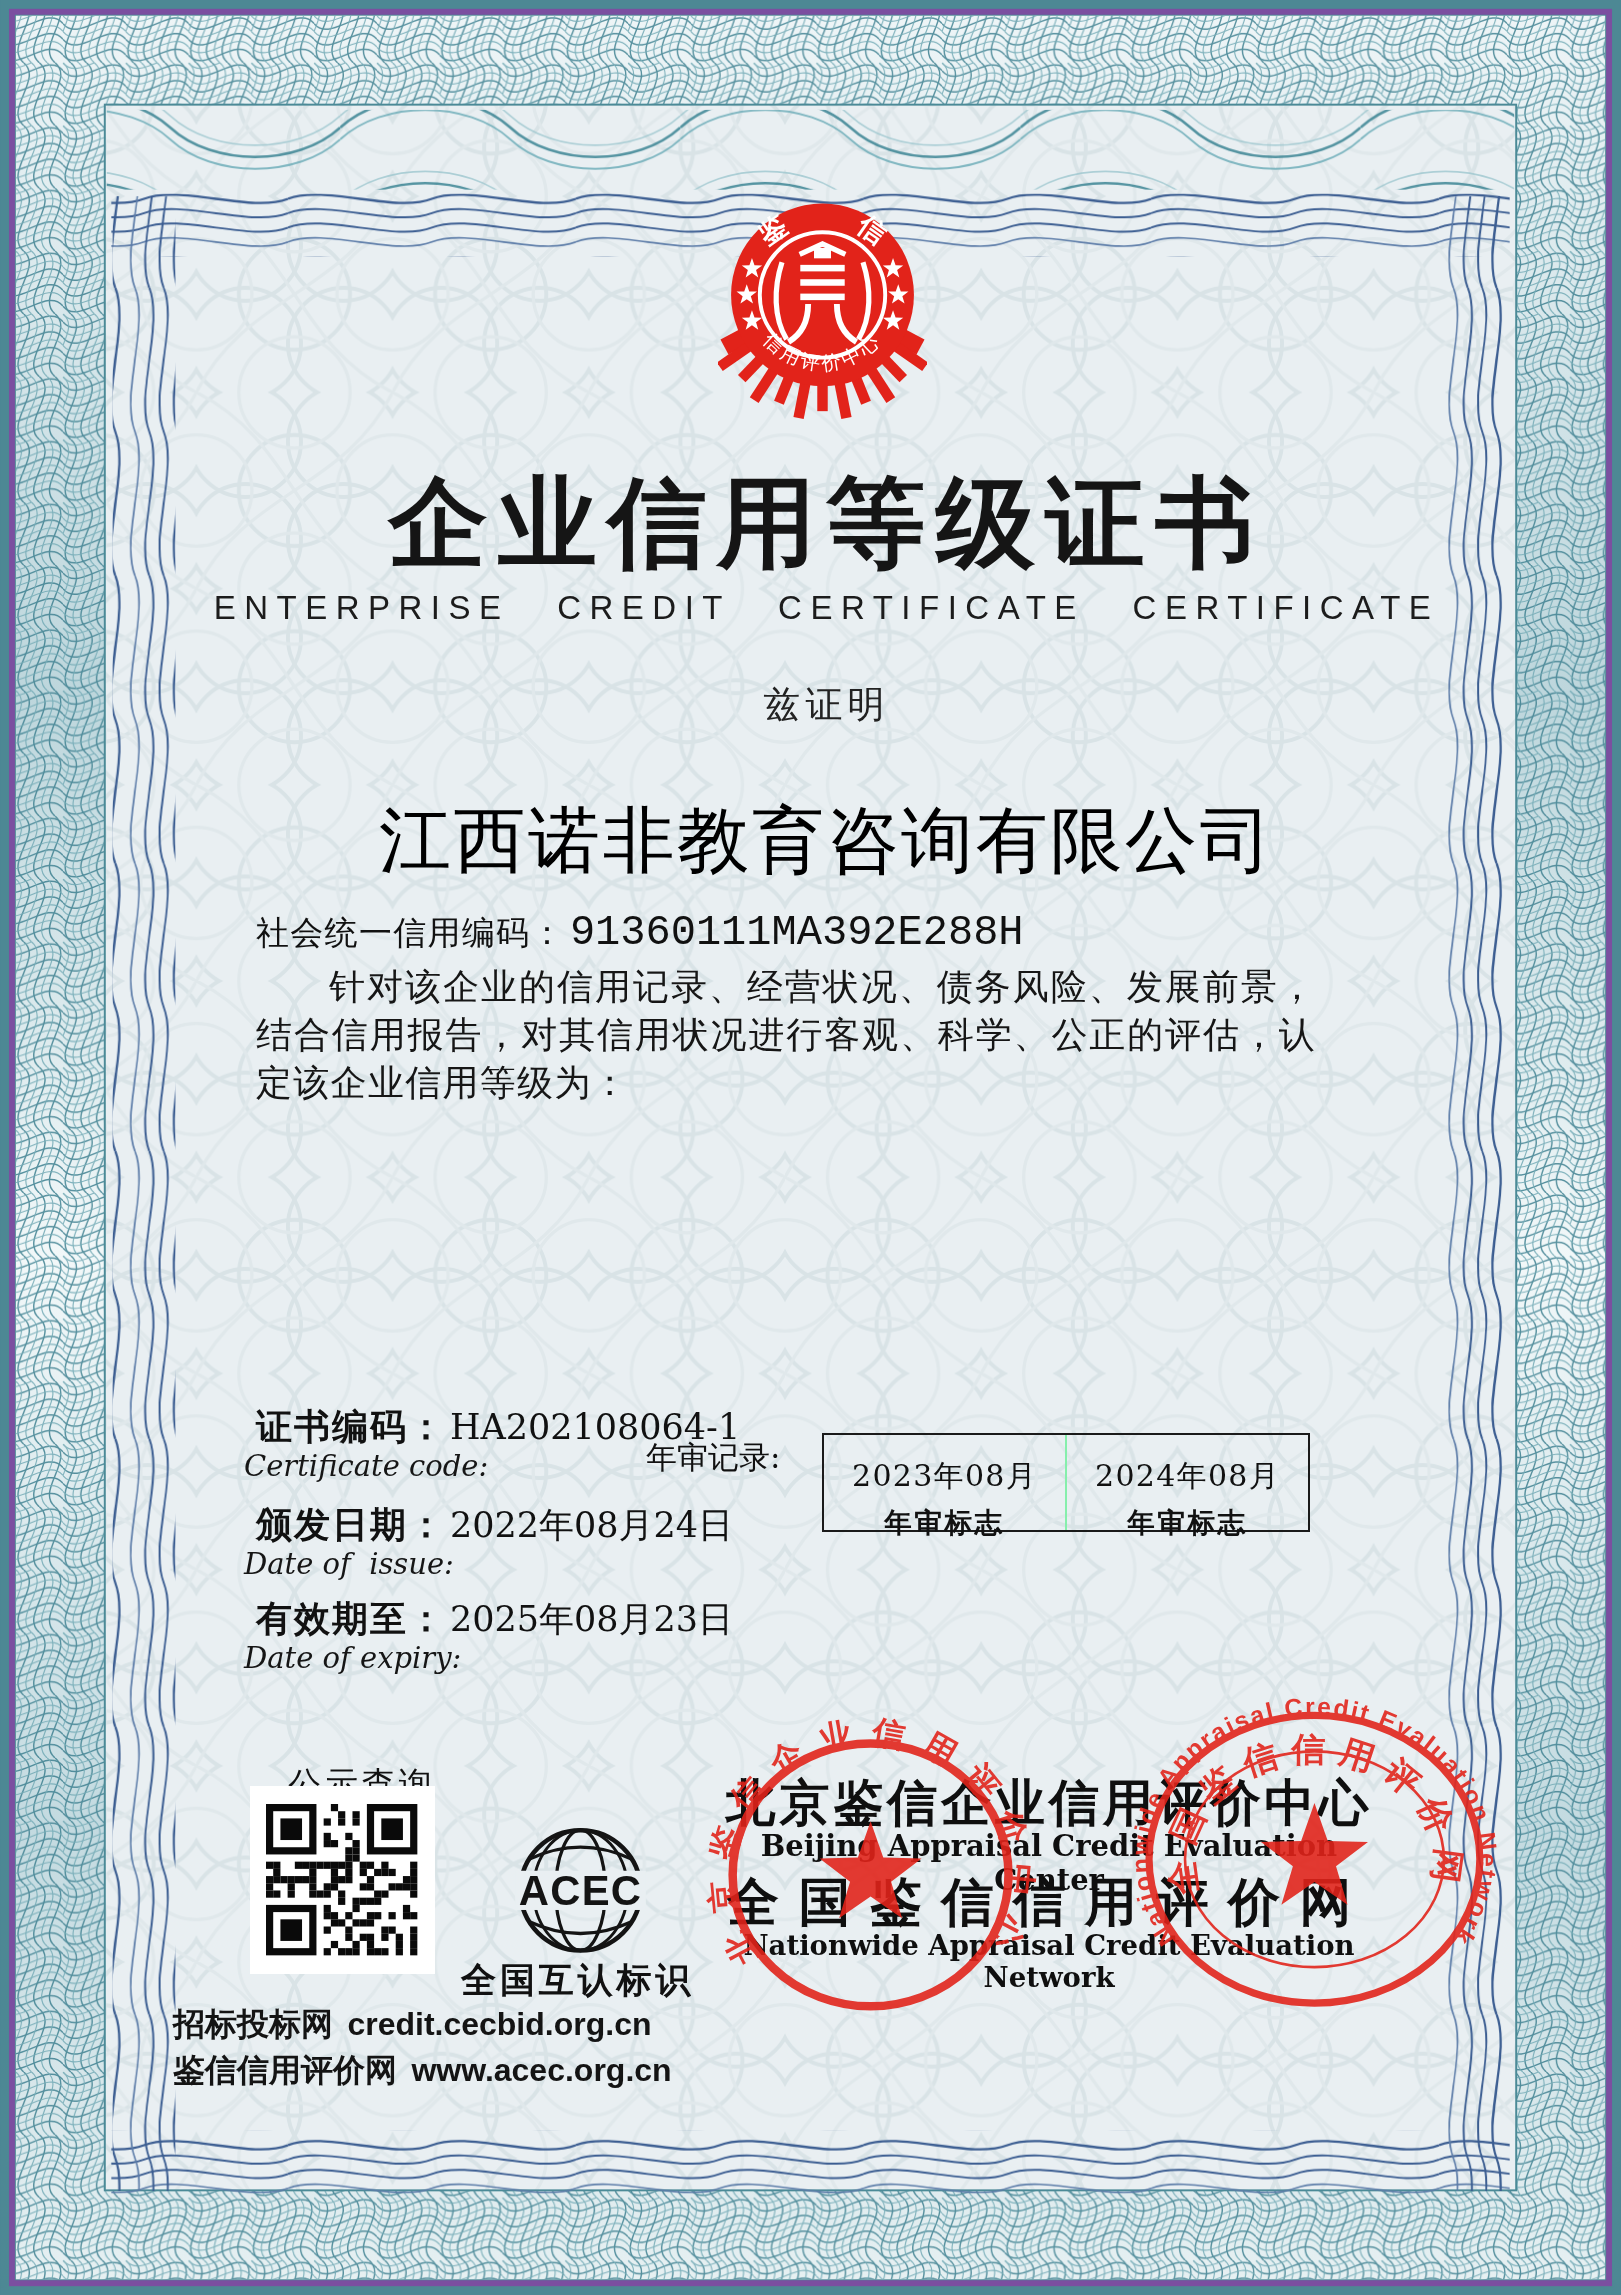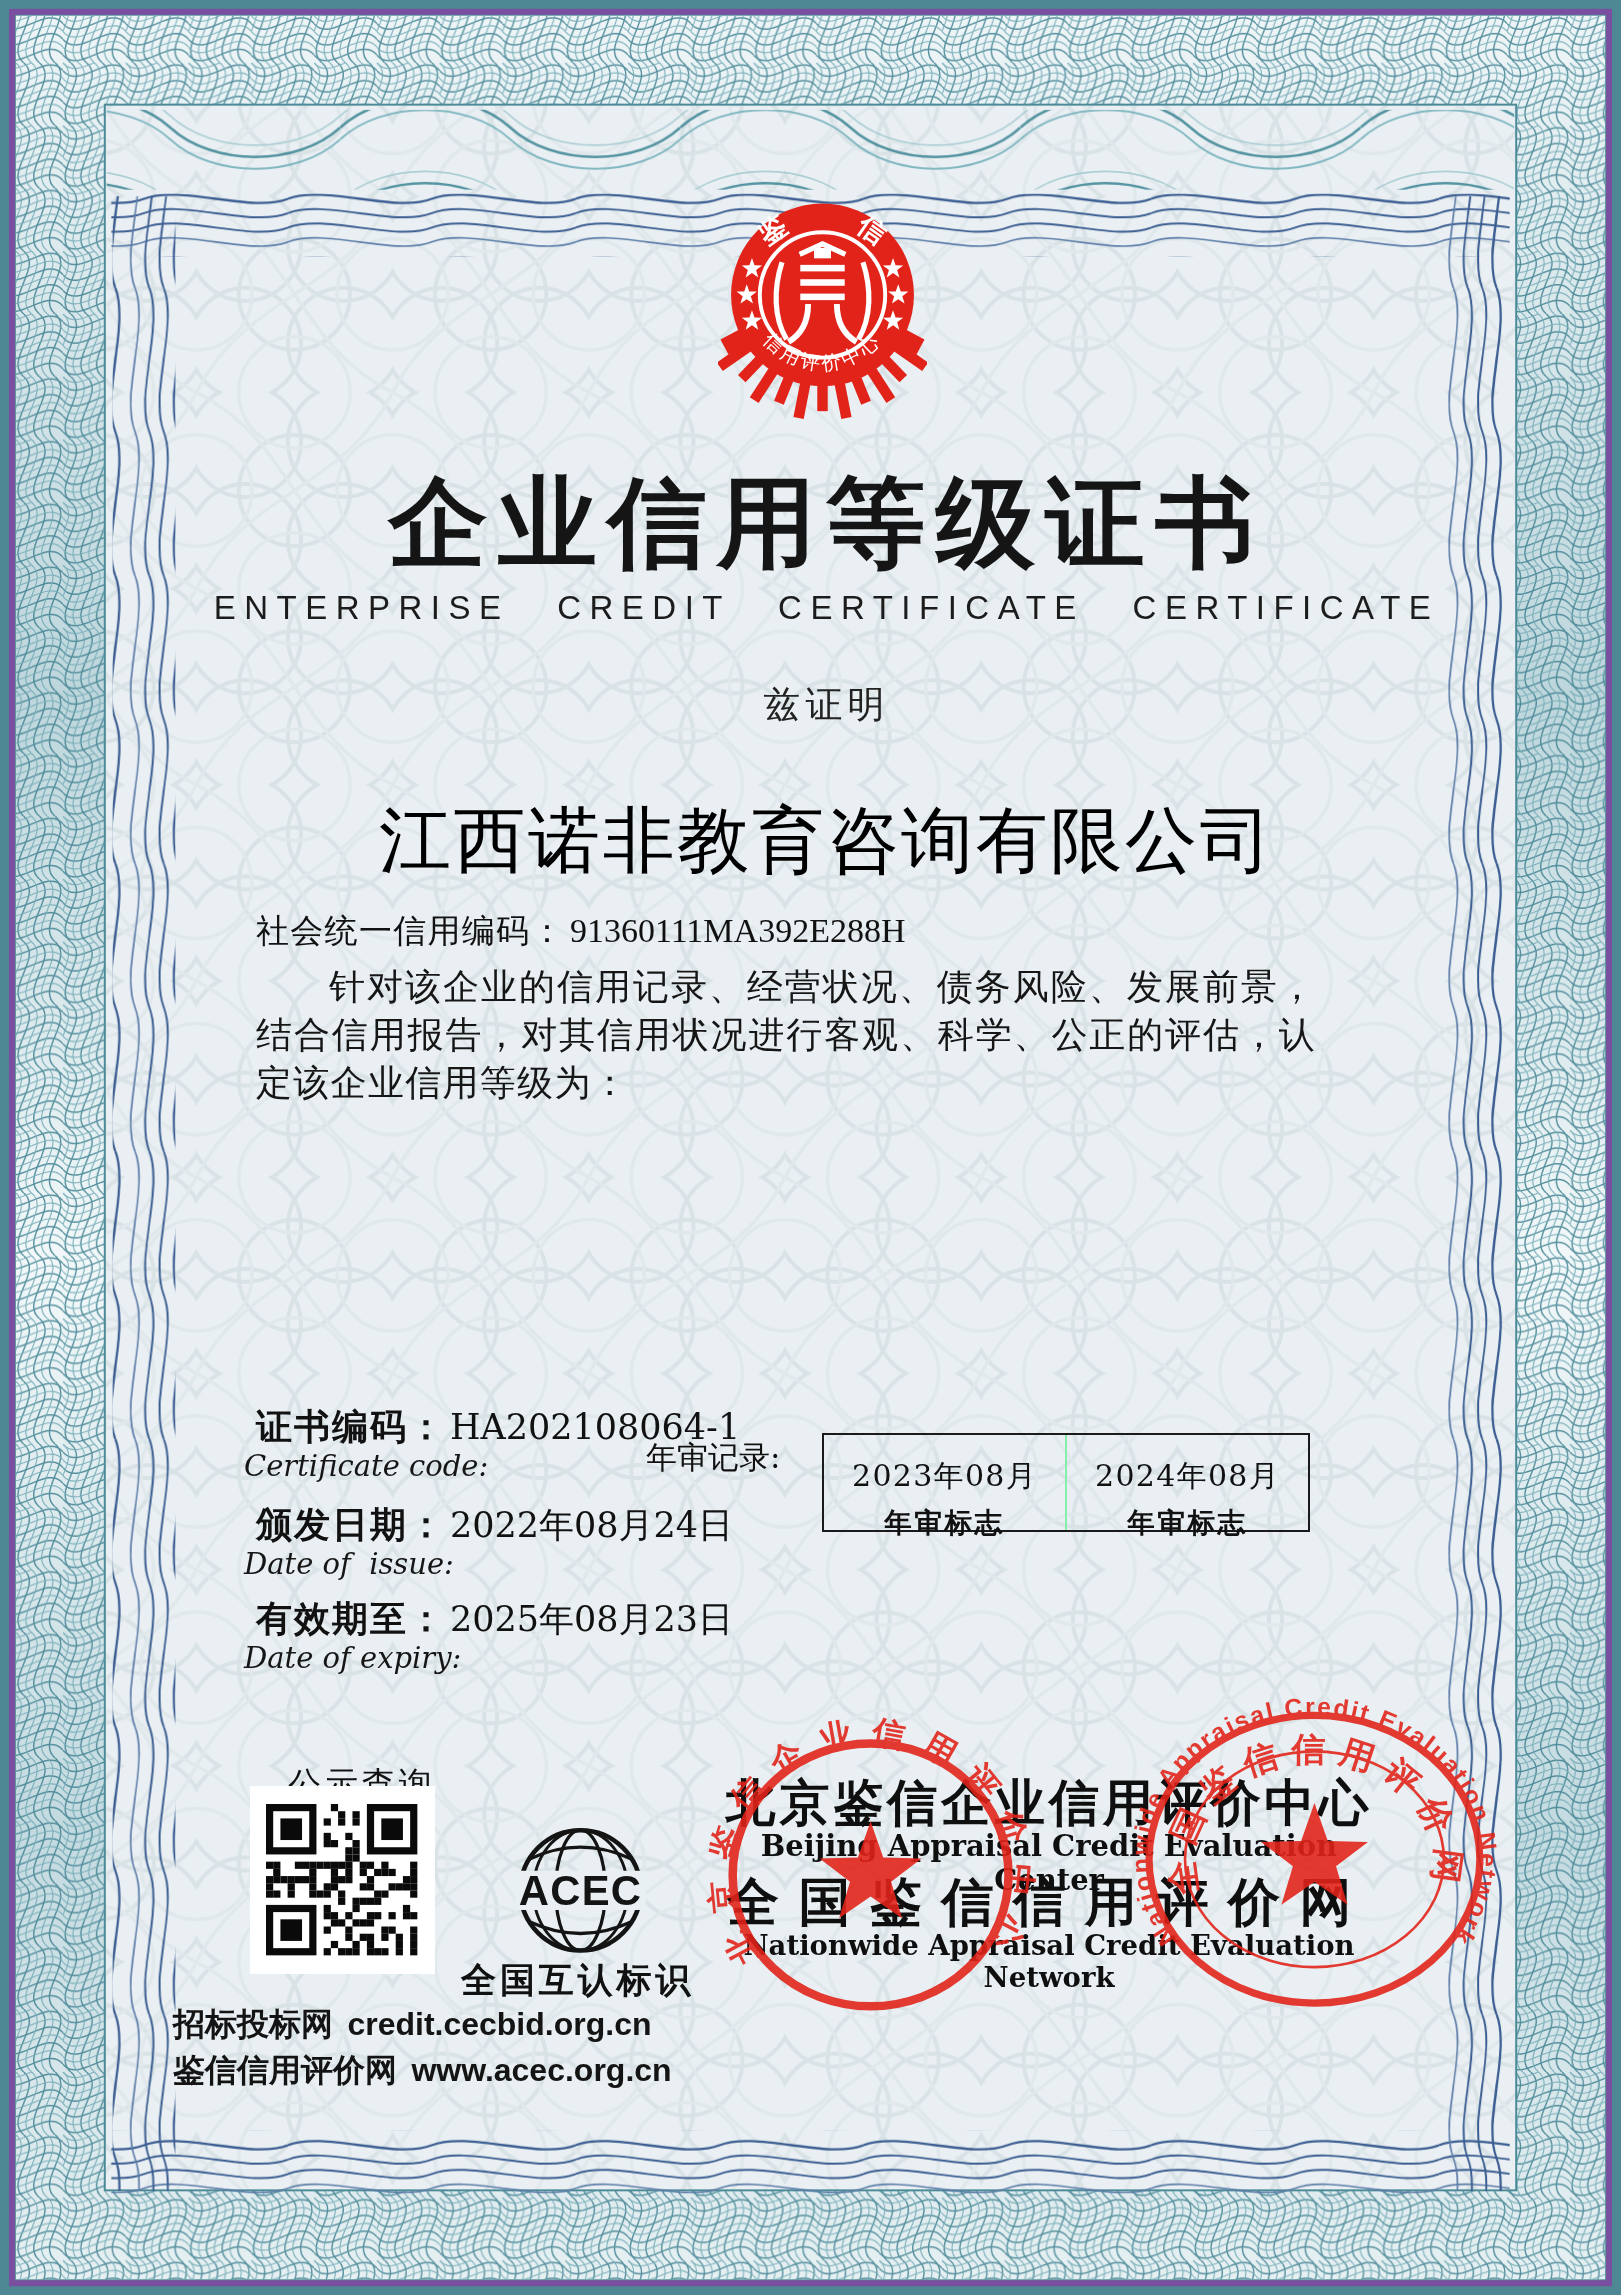--- a/index.html
+++ b/index.html
@@ -9,21 +9,21 @@
   .abs{position:absolute;}
   .t-hei{font-family:"Liberation Sans","DejaVu Sans",sans-serif;}
   .center{left:16px;width:1621px;text-align:center;}
   .title{top:458px;font-size:99px;font-weight:900;letter-spacing:10.5px;color:#151515;z-index:2;}
   .subtitle{top:589px;font-size:33px;font-weight:500;letter-spacing:8.5px;word-spacing:30px;color:#1c1c1c;z-index:2;}
   .attest{top:680px;font-size:37px;letter-spacing:5.2px;color:#222;z-index:2;}
   .company{top:793px;font-size:72px;font-weight:500;letter-spacing:2.6px;color:#000;z-index:2;
            font-family:"DejaVu Serif","Liberation Serif",serif;}
   .creditline{left:256px;top:909px;z-index:2;white-space:nowrap;}
   .creditline .lbl{font-size:33px;font-weight:500;letter-spacing:1.3px;vertical-align:baseline;}
-  .creditline .val{font-size:34px;font-family:Liberation Serif, serif;margin-left:5.2px;}
+  .creditline .val{font-size:42px;font-family:Liberation Mono, monospace;margin-left:5.2px;}
   .paragraph{left:256px;top:963px;width:1060px;font-size:36px;line-height:48px;
              text-align:justify;text-indent:73px;letter-spacing:1.3px;color:#161616;z-index:2;font-weight:500;}
   .grade{top:1099px;font-size:275px;line-height:275px;font-style:italic;font-weight:500;
          letter-spacing:36px;color:#e8231f;font-family:"DejaVu Serif","Liberation Serif",serif;z-index:2;}
   .drow{left:256px;z-index:2;white-space:nowrap;}
   .drow .lbl{font-size:36px;font-weight:700;letter-spacing:2px;}
   .drow .val{font-size:35px;font-family:"DejaVu Serif",serif;margin-left:3.9px;text-align:center;}
   .den{left:244px;z-index:2;font-size:29px;font-family:"DejaVu Serif",serif;white-space:pre;color:#161616;font-style:italic;}
   .annual-label{left:646px;top:1437px;font-size:31px;font-family:"DejaVu Serif",serif;z-index:2;}
   .review-table{left:822px;top:1433px;width:488px;height:99px;border:2px solid #1a1a1a;

